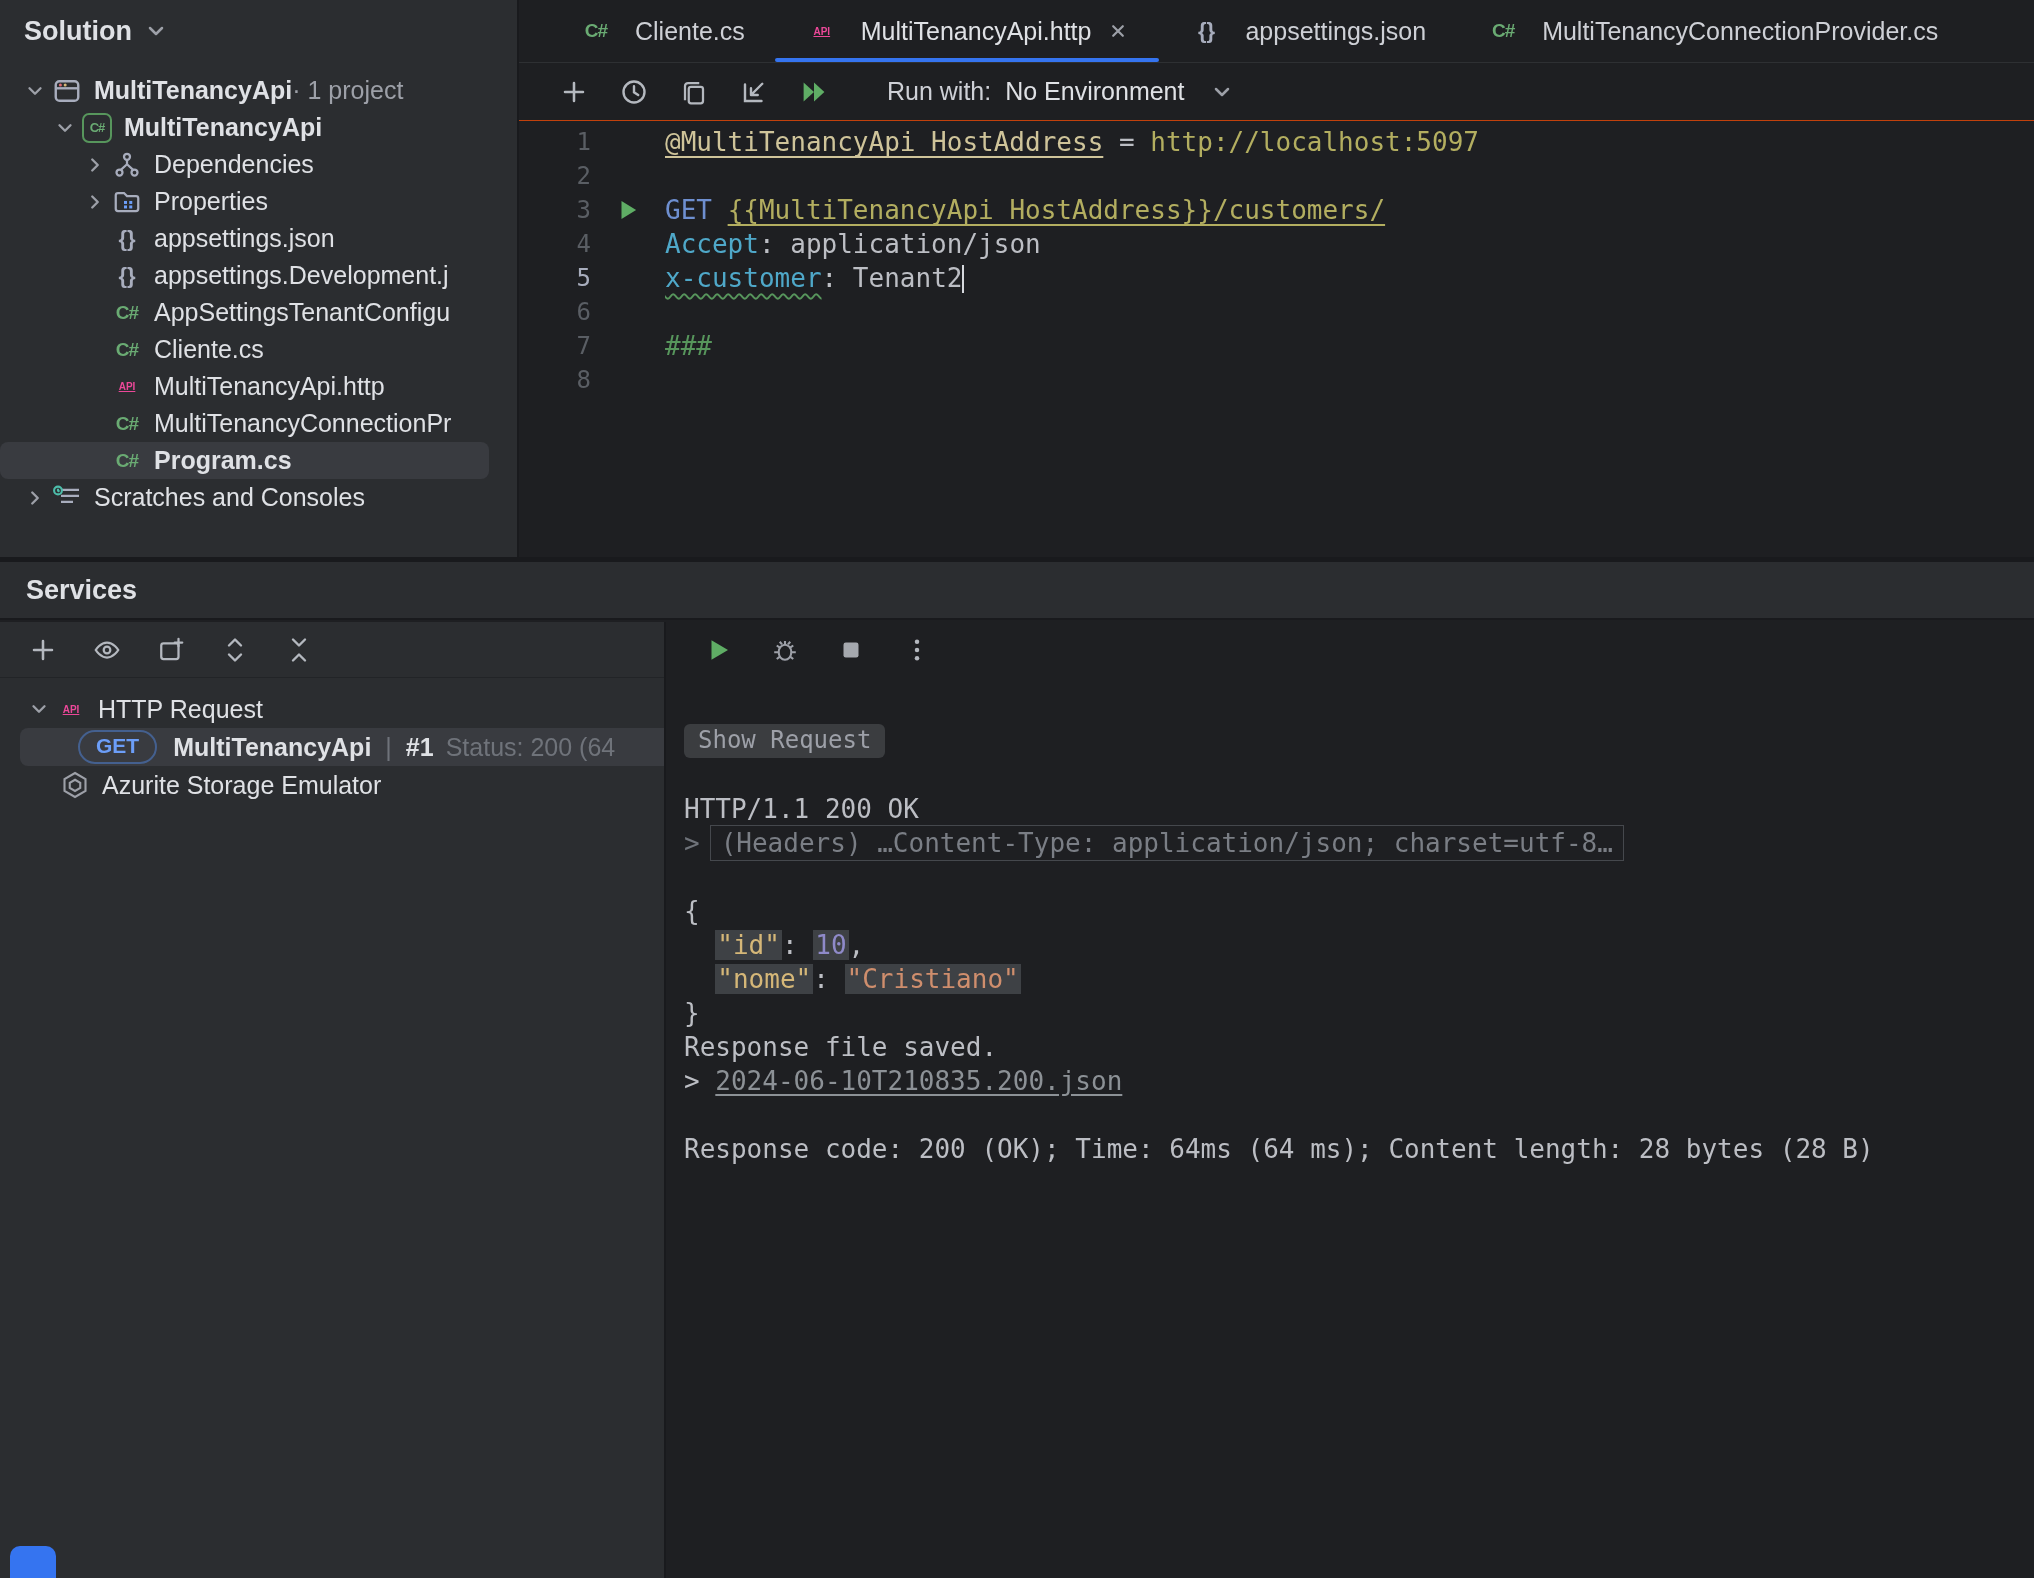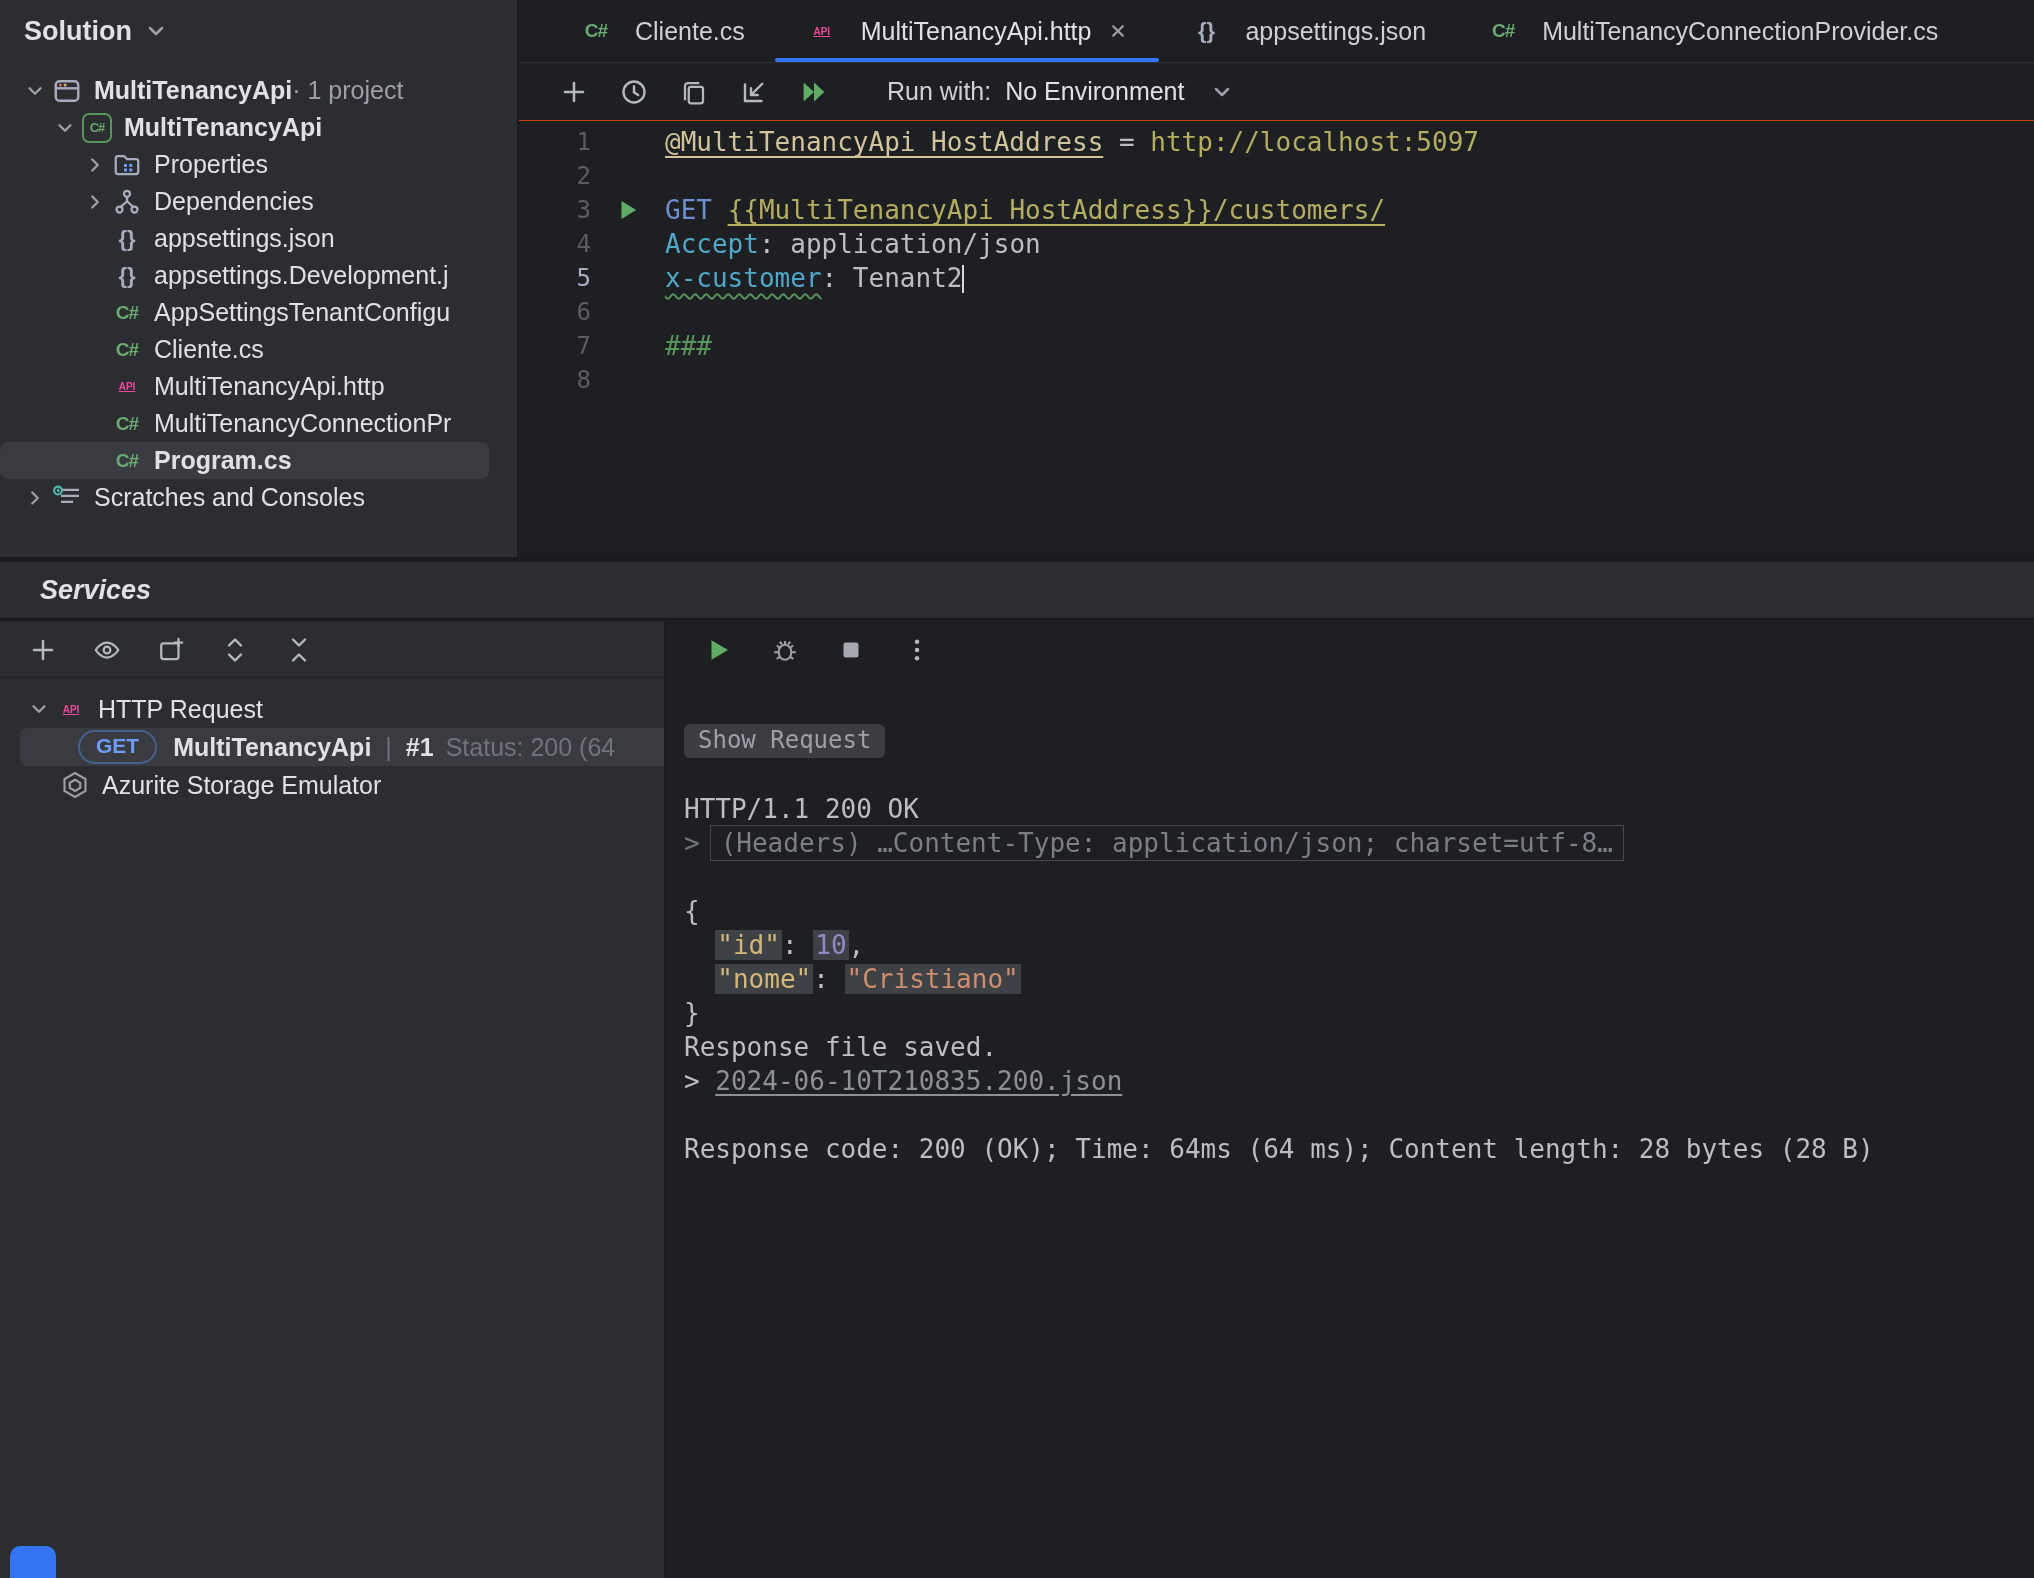--- a/index.html
+++ b/index.html
@@ -65,21 +65,21 @@
   .tk-url     { color:#B3AE60; }
   .tk-url-u   { color:#B3AE60; text-decoration:underline; text-underline-offset:5px; }
   .tk-method  { color:#6E8FD0; }
   .tk-header  { color:#4FA8C9; }
   .tk-squiggle{ text-decoration:underline; text-decoration-style:wavy; text-decoration-color:#57965C; text-decoration-thickness:2px; text-underline-offset:6px; }
   .tk-comment { color:#57965C; }
   .tk-caret   { display:inline-block; width:0; border-left:2px solid #D6D8DD; height:28px; vertical-align:text-bottom; }
 
   
   .splitter { position:absolute; top:557px; left:0; width:100%; height:5px; background:#191A1D; cursor:row-resize; }
-  .svc-header { position:absolute; top:562px; left:0; width:100%; height:58px; background:#2B2D30; border-bottom:2px solid #191A1D; display:flex; align-items:center; padding-left:40px;font-style:italic; }
+  .svc-header { position:absolute; top:562px; left:0; width:100%; height:58px; background:#2B2D30; border-bottom:2px solid #191A1D; display:flex; align-items:center; padding-left:26px; }
   .svc-title { font-size:27px; font-weight:700; }
 
   
   .bottom { position:absolute; top:622px; left:0; right:0; bottom:0; display:flex; }
   .svc-left { width:666px; flex:none; background:#2B2D30; border-right:2px solid #191A1D; display:flex; flex-direction:column; overflow:hidden; }
   .svc-toolbar { height:56px; flex:none; display:flex; align-items:center; padding-left:26px; gap:30px; border-bottom:1px solid #222427; }
   .svc-tree { padding-top:12px; }
   .s-row { height:38px; display:flex; align-items:center; font-size:25px; white-space:nowrap; overflow:hidden; cursor:default; }
   .s-row.group { padding-left:24px; }
   .s-row.selected { background:#393B40; border-radius:8px 0 0 8px; margin-left:20px; padding-left:58px; }
@@ -156,48 +156,48 @@
         <span class="t-label t-bold">MultiTenancyApi</span>
       </div>
 
       <div class="t-row lvl2">
         <span class="chev">
             <svg width="22" height="22" viewBox="0 0 16 16">
               <path d="M6 4l4 4-4 4" fill="none" stroke="#9DA0A8" stroke-width="1.7" stroke-linecap="round" stroke-linejoin="round"></path>
             </svg>
           </span>
         <span class="t-icon">
+          <svg width="30" height="30" viewBox="0 0 20 20" fill="none" stroke="#A8ADBD" stroke-width="1.5">
+              <circle cx="10" cy="4.5" r="2"></circle>
+              <circle cx="5" cy="15" r="2"></circle>
+              <circle cx="15" cy="15" r="2"></circle>
+              <path d="M10 6.5v3M10 9.5L5.9 13.2M10 9.5l4.1 3.7"></path>
+            </svg>
+        </span>
+        <span class="t-label">Dependencies</span>
+      </div>
+
+      <div class="t-row lvl2">
+        <span class="chev">
+            <svg width="22" height="22" viewBox="0 0 16 16">
+              <path d="M6 4l4 4-4 4" fill="none" stroke="#9DA0A8" stroke-width="1.7" stroke-linecap="round" stroke-linejoin="round"></path>
+            </svg>
+          </span>
+        <span class="t-icon">
           <svg width="30" height="30" viewBox="0 0 20 20">
               <path d="M2.5 5.5A1.5 1.5 0 014 4h4l2 2h6a1.5 1.5 0 011.5 1.5v7A1.5 1.5 0 0116 16H4a1.5 1.5 0 01-1.5-1.5z" fill="none" stroke="#A8ADBD" stroke-width="1.5"></path>
               <g fill="#6C9EF8">
                 <rect x="8" y="9.3" width="2" height="2"></rect>
                 <rect x="11.5" y="9.3" width="2" height="2"></rect>
                 <rect x="8" y="12.3" width="2" height="2"></rect>
                 <rect x="11.5" y="12.3" width="2" height="2"></rect>
               </g>
             </svg>
         </span>
         <span class="t-label">Properties</span>
-      </div>
-
-      <div class="t-row lvl2">
-        <span class="chev">
-            <svg width="22" height="22" viewBox="0 0 16 16">
-              <path d="M6 4l4 4-4 4" fill="none" stroke="#9DA0A8" stroke-width="1.7" stroke-linecap="round" stroke-linejoin="round"></path>
-            </svg>
-          </span>
-        <span class="t-icon">
-          <svg width="30" height="30" viewBox="0 0 20 20" fill="none" stroke="#A8ADBD" stroke-width="1.5">
-              <circle cx="10" cy="4.5" r="2"></circle>
-              <circle cx="5" cy="15" r="2"></circle>
-              <circle cx="15" cy="15" r="2"></circle>
-              <path d="M10 6.5v3M10 9.5L5.9 13.2M10 9.5l4.1 3.7"></path>
-            </svg>
-        </span>
-        <span class="t-label">Dependencies</span>
       </div>
 
       <div class="t-row lvl2">
         <span class="chev-sp"></span>
         <span class="t-icon">
             <span class="icon-json">{}</span>
           </span>
         <span class="t-label">appsettings.json</span>
       </div>
 

